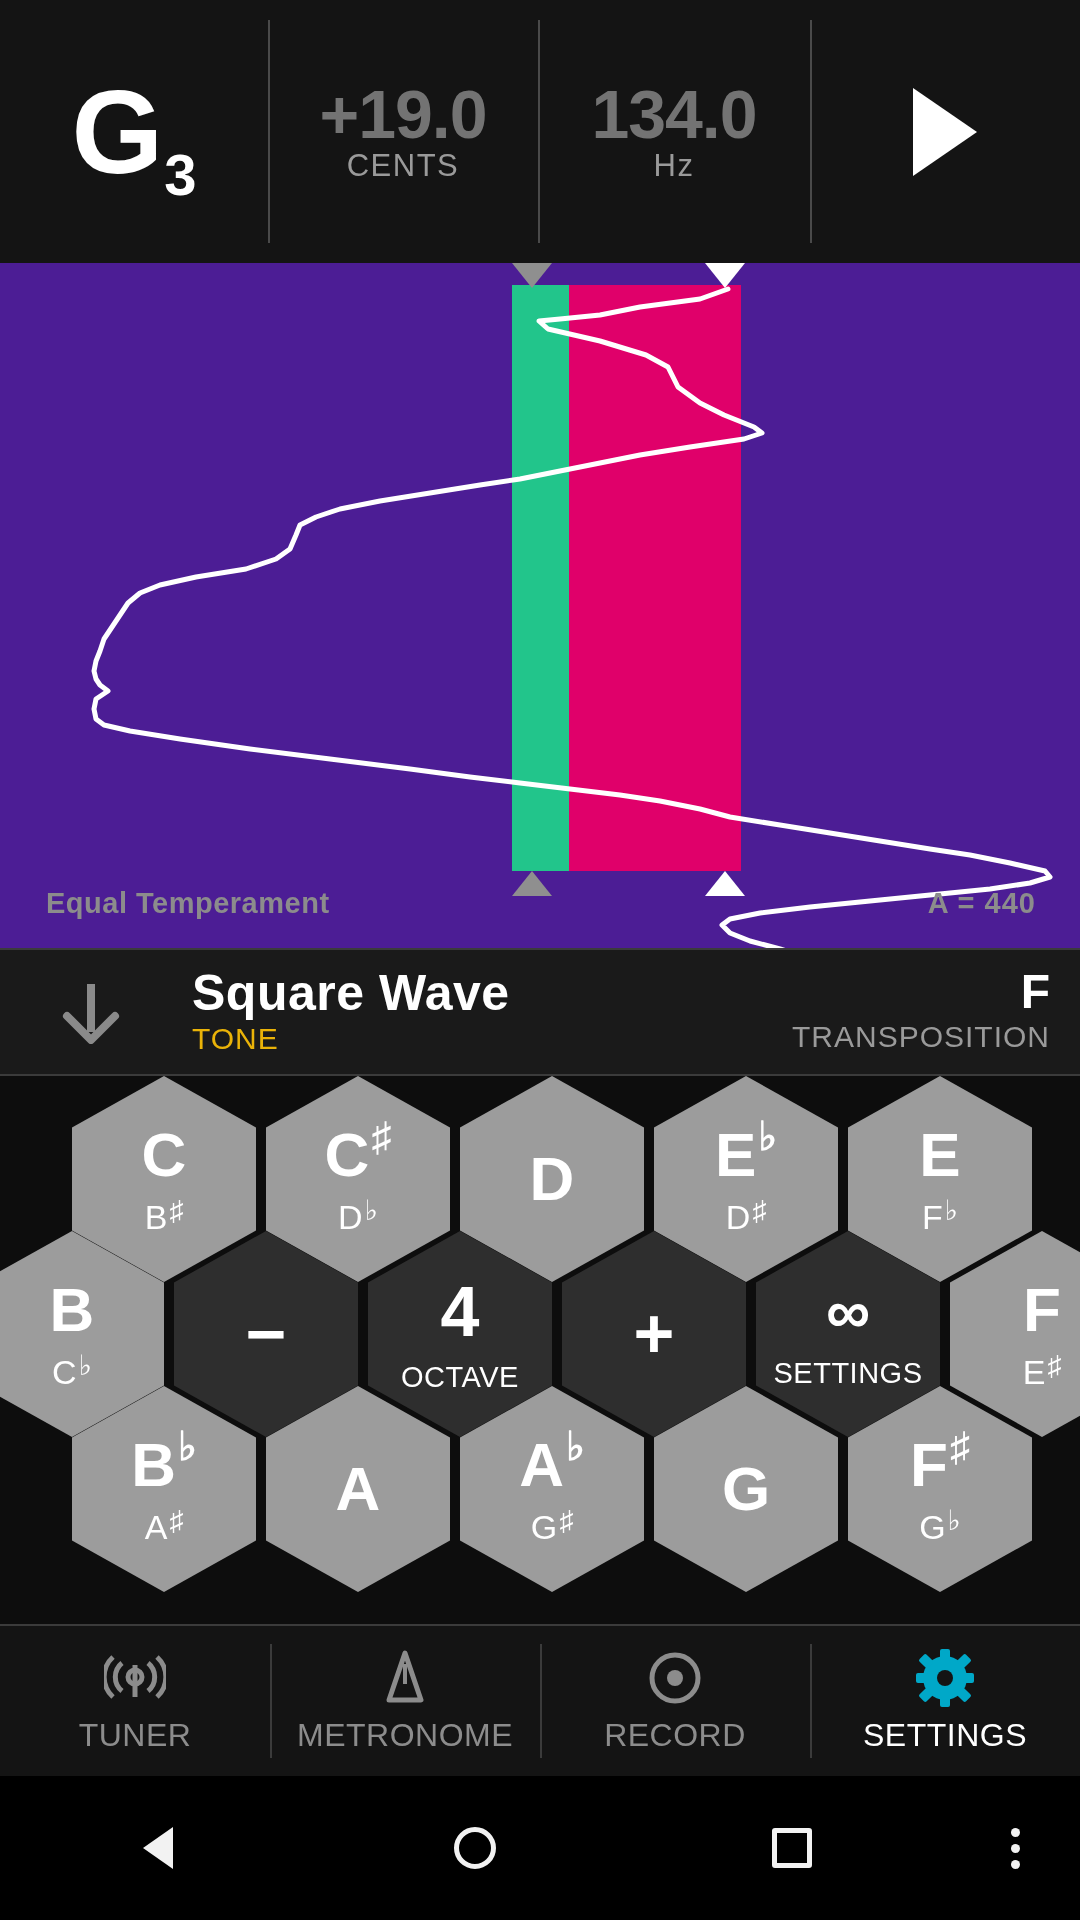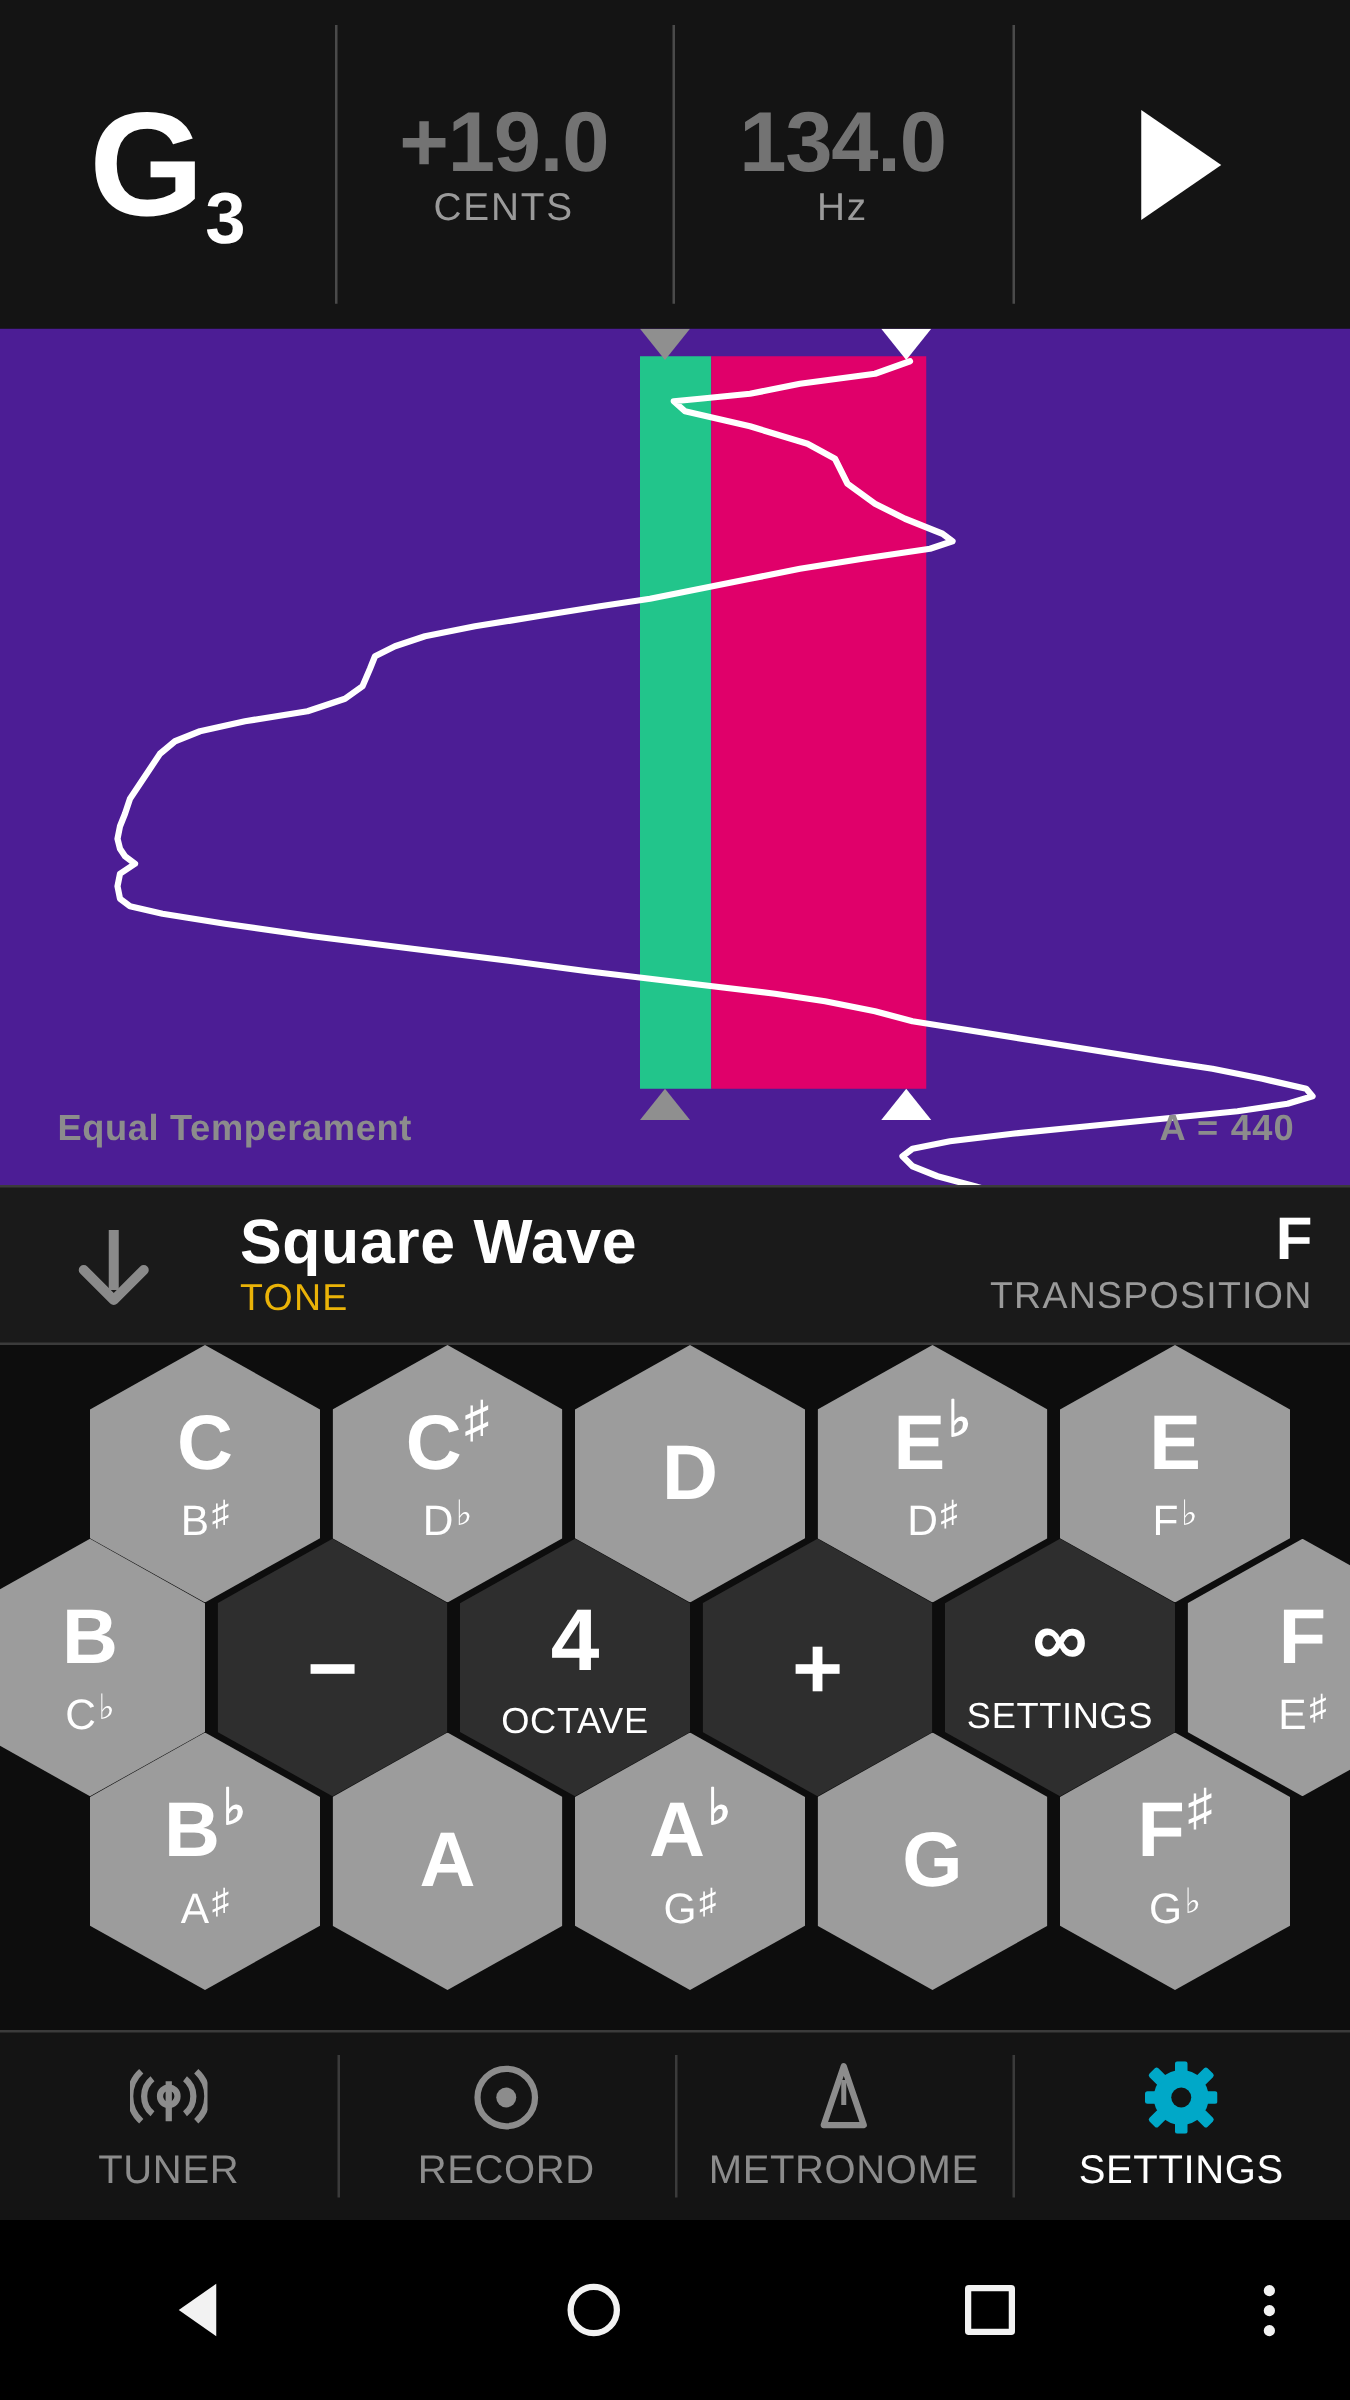--- a/index.html
+++ b/index.html
@@ -401,36 +401,36 @@
           <path d="M44 10 A18 18 0 0 1 44 38" fill="none" stroke="#8c8c8c" stroke-width="5"></path>
           <path d="M9 4  A27 27 0 0 0 9 44" fill="none" stroke="#8c8c8c" stroke-width="5"></path>
           <path d="M53 4 A27 27 0 0 1 53 44" fill="none" stroke="#8c8c8c" stroke-width="5"></path>
         </svg>
       </div>
       <div class="nav-lab">TUNER</div>
     </div>
 
     <div class="navitem">
       <div class="nav-ico">
+        <svg width="54" height="56" viewBox="0 0 54 56">
+          <path d="M27 3 L43 50 L11 50 Z" fill="none" stroke="#8c8c8c" stroke-width="5" stroke-linejoin="round"></path>
+          <path d="M27 14 L27 34" stroke="#8c8c8c" stroke-width="4"></path>
+        </svg>
+      </div>
+      <div class="nav-lab">METRONOME</div>
+    </div>
+
+    <div class="navitem">
+      <div class="nav-ico">
         <svg width="56" height="56" viewBox="0 0 56 56">
           <circle cx="28" cy="28" r="23" fill="none" stroke="#8c8c8c" stroke-width="5"></circle>
           <circle cx="28" cy="28" r="8" fill="#8c8c8c"></circle>
         </svg>
       </div>
       <div class="nav-lab">RECORD</div>
-    </div>
-
-    <div class="navitem">
-      <div class="nav-ico">
-        <svg width="54" height="56" viewBox="0 0 54 56">
-          <path d="M27 3 L43 50 L11 50 Z" fill="none" stroke="#8c8c8c" stroke-width="5" stroke-linejoin="round"></path>
-          <path d="M27 14 L27 34" stroke="#8c8c8c" stroke-width="4"></path>
-        </svg>
-      </div>
-      <div class="nav-lab">METRONOME</div>
     </div>
 
     <div class="navitem active">
       <div class="nav-ico">
         <svg width="58" height="58" viewBox="0 0 58 58">
           <g fill="#00a8c8">
             <circle cx="29" cy="29" r="22"></circle>
             <rect x="24" y="0" width="10" height="12" rx="2"></rect>
             <rect x="24" y="46" width="10" height="12" rx="2"></rect>
             <rect x="0" y="24" width="12" height="10" rx="2"></rect>

